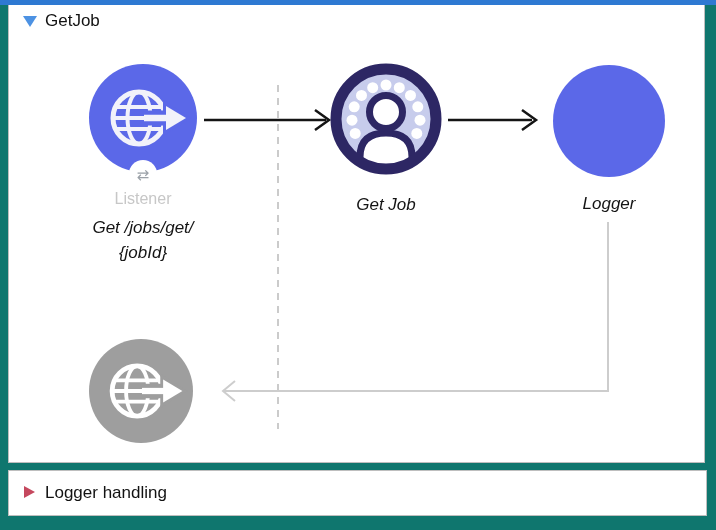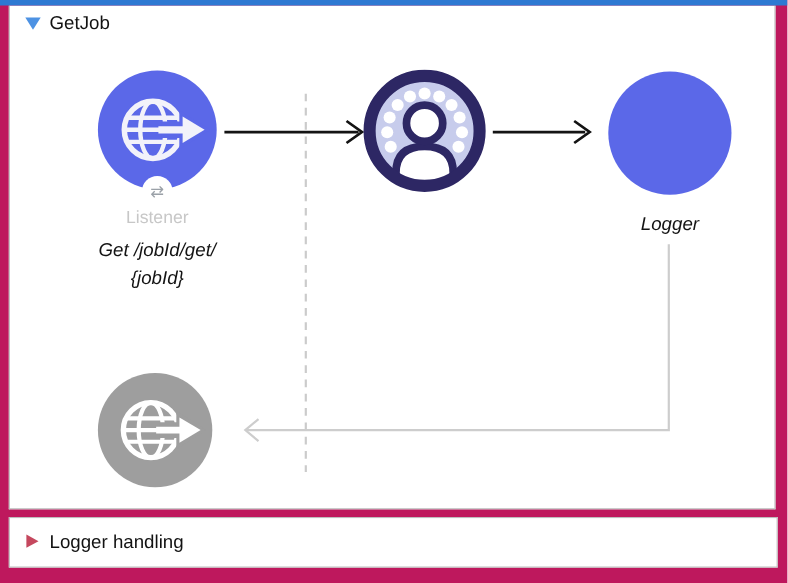--- a/index.html
+++ b/index.html
@@ -1,16 +1,16 @@
 <!DOCTYPE html>
 <html><head>
 <meta charset="utf-8">
 <style>
   html,body{margin:0;padding:0;background:#fff;}
-  #page{position:relative;width:716px;height:530px;background:#be185d;overflow:hidden;
+  #page{position:relative;width:716px;height:530px;background:#0f766e;overflow:hidden;
         font-family:"Liberation Sans",sans-serif;}
 
   
   .top-accent{position:absolute;left:0;top:0;width:716px;height:5px;background:#2E79D2;}
 
   
   .flow-box{position:absolute;left:8px;top:5px;width:695px;height:457px;
             border:1px solid #BEBEBE;border-top:none;background:#fff;}
   .error-box{position:absolute;left:8px;top:470px;width:697px;height:44px;
              border:1px solid #BEBEBE;background:#fff;}
@@ -99,21 +99,21 @@
       <polygon points="74,36 102,54 74,72" class="bgfill"></polygon>
       <line x1="55" y1="54" x2="80" y2="54" stroke="#F2F2FA" stroke-width="6.5"></line>
       <polygon points="77,42 97,54 77,66" fill="#F2F2FA"></polygon>
     </svg>
   </div>
   <div class="badge">
     <span>⇄</span>
   </div>
   <div class="labels lab-listener">
     <div class="lbl-gray">Listener</div>
-    <div class="cap">Get /jobId/get/</div>
+    <div class="cap">Get /jobs/get/</div>
     <div class="cap">{jobId}</div>
   </div>
 
   <svg class="bulk-svg" viewBox="0 0 112 112">
     <defs>
         <clipPath id="bulkclip">
           <circle cx="56" cy="56" r="46"></circle>
         </clipPath>
       </defs>
     <circle cx="56" cy="56" r="50" fill="#C7CCEC"></circle>
@@ -130,20 +130,21 @@
         <circle cx="90.0" cy="57.2" r="5.5"></circle>
       <circle cx="86.8" cy="70.4" r="5.5"></circle>
     </g>
     <g clip-path="url(#bulkclip)">
       <path d="M30,110 L30,94 Q30,70 56,70 Q82,70 82,94 L82,110 Z" fill="#fff" stroke="#2D2764" stroke-width="7"></path>
     </g>
     <circle cx="56" cy="49" r="16.5" fill="#fff" stroke="#2D2764" stroke-width="7"></circle>
     <circle cx="56" cy="56" r="50" fill="none" stroke="#2D2764" stroke-width="11"></circle>
   </svg>
   <div class="labels lab-bulk">
+    <div class="cap">Get Job</div>
   </div>
 
   <div class="node node-logger"></div>
   <div class="labels lab-logger">
     <div class="cap">Logger</div>
   </div>
 
   <div class="node node-response node-gray">
     <svg viewBox="0 0 108 108">
       <g stroke="#fff" fill="none">

